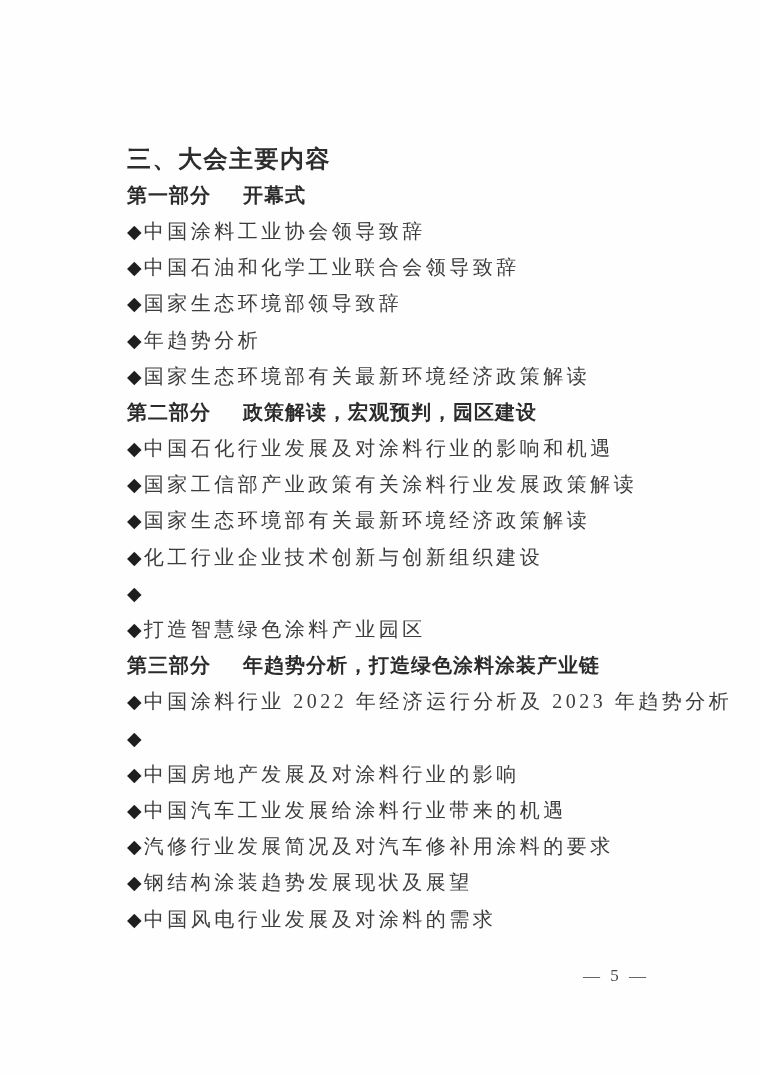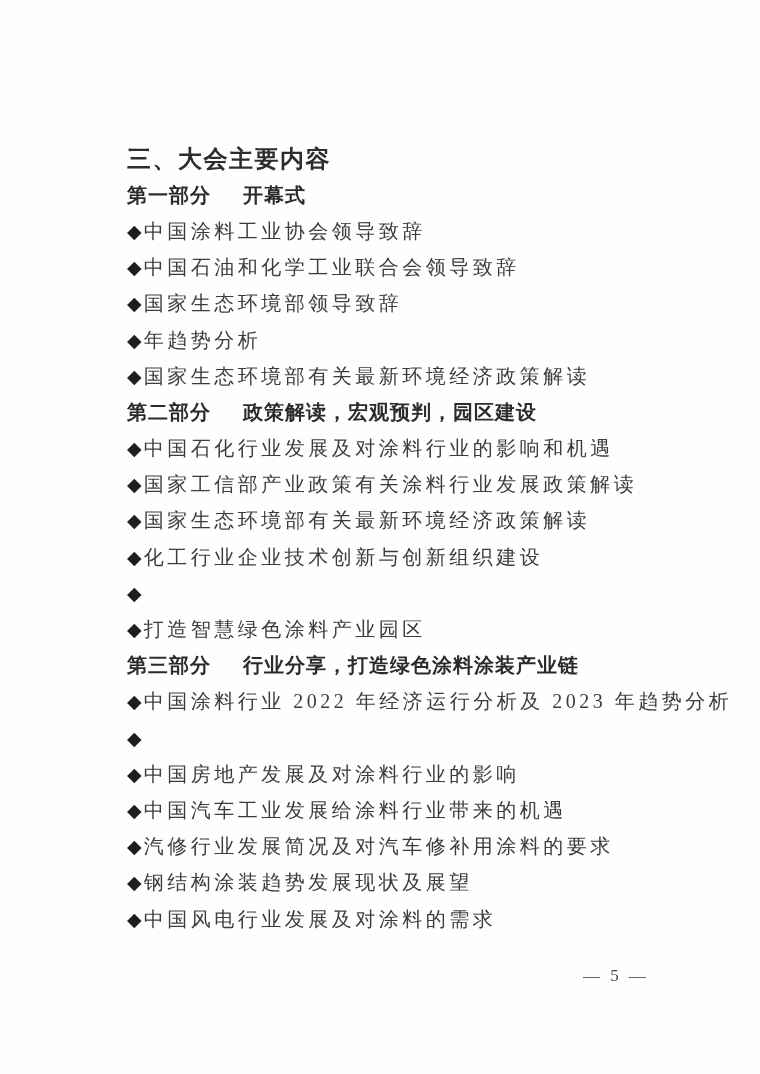--- a/index.html
+++ b/index.html
@@ -125,21 +125,21 @@
     <div class="row item">
       <span class="bullet">◆</span>
     </div>
     <div class="row item">
       <span class="bullet">◆</span>
       <span class="txt">打造智慧绿色涂料产业园区</span>
     </div>
 
     <div class="row sec-heading">
       <span class="sec-label">第三部分</span>
-      <span class="sec-title">行业分享，打造绿色涂料涂装产业链</span>
+      <span class="sec-title">年趋势分析，打造绿色涂料涂装产业链</span>
     </div>
     <div class="row item">
       <span class="bullet">◆</span>
       <span class="txt">中国涂料行业 2022 年经济运行分析及 2023 年趋势分析</span>
     </div>
     <div class="row item">
       <span class="bullet">◆</span>
     </div>
     <div class="row item">
       <span class="bullet">◆</span>

